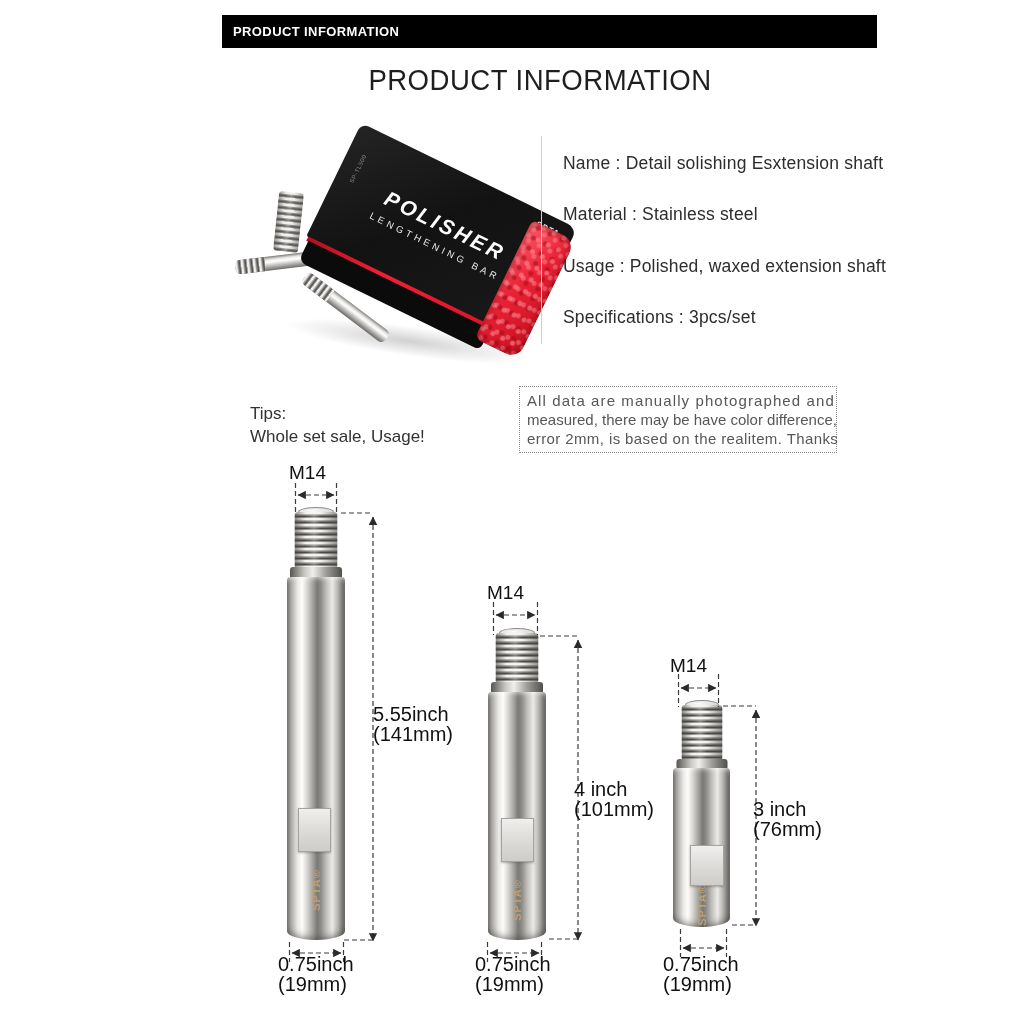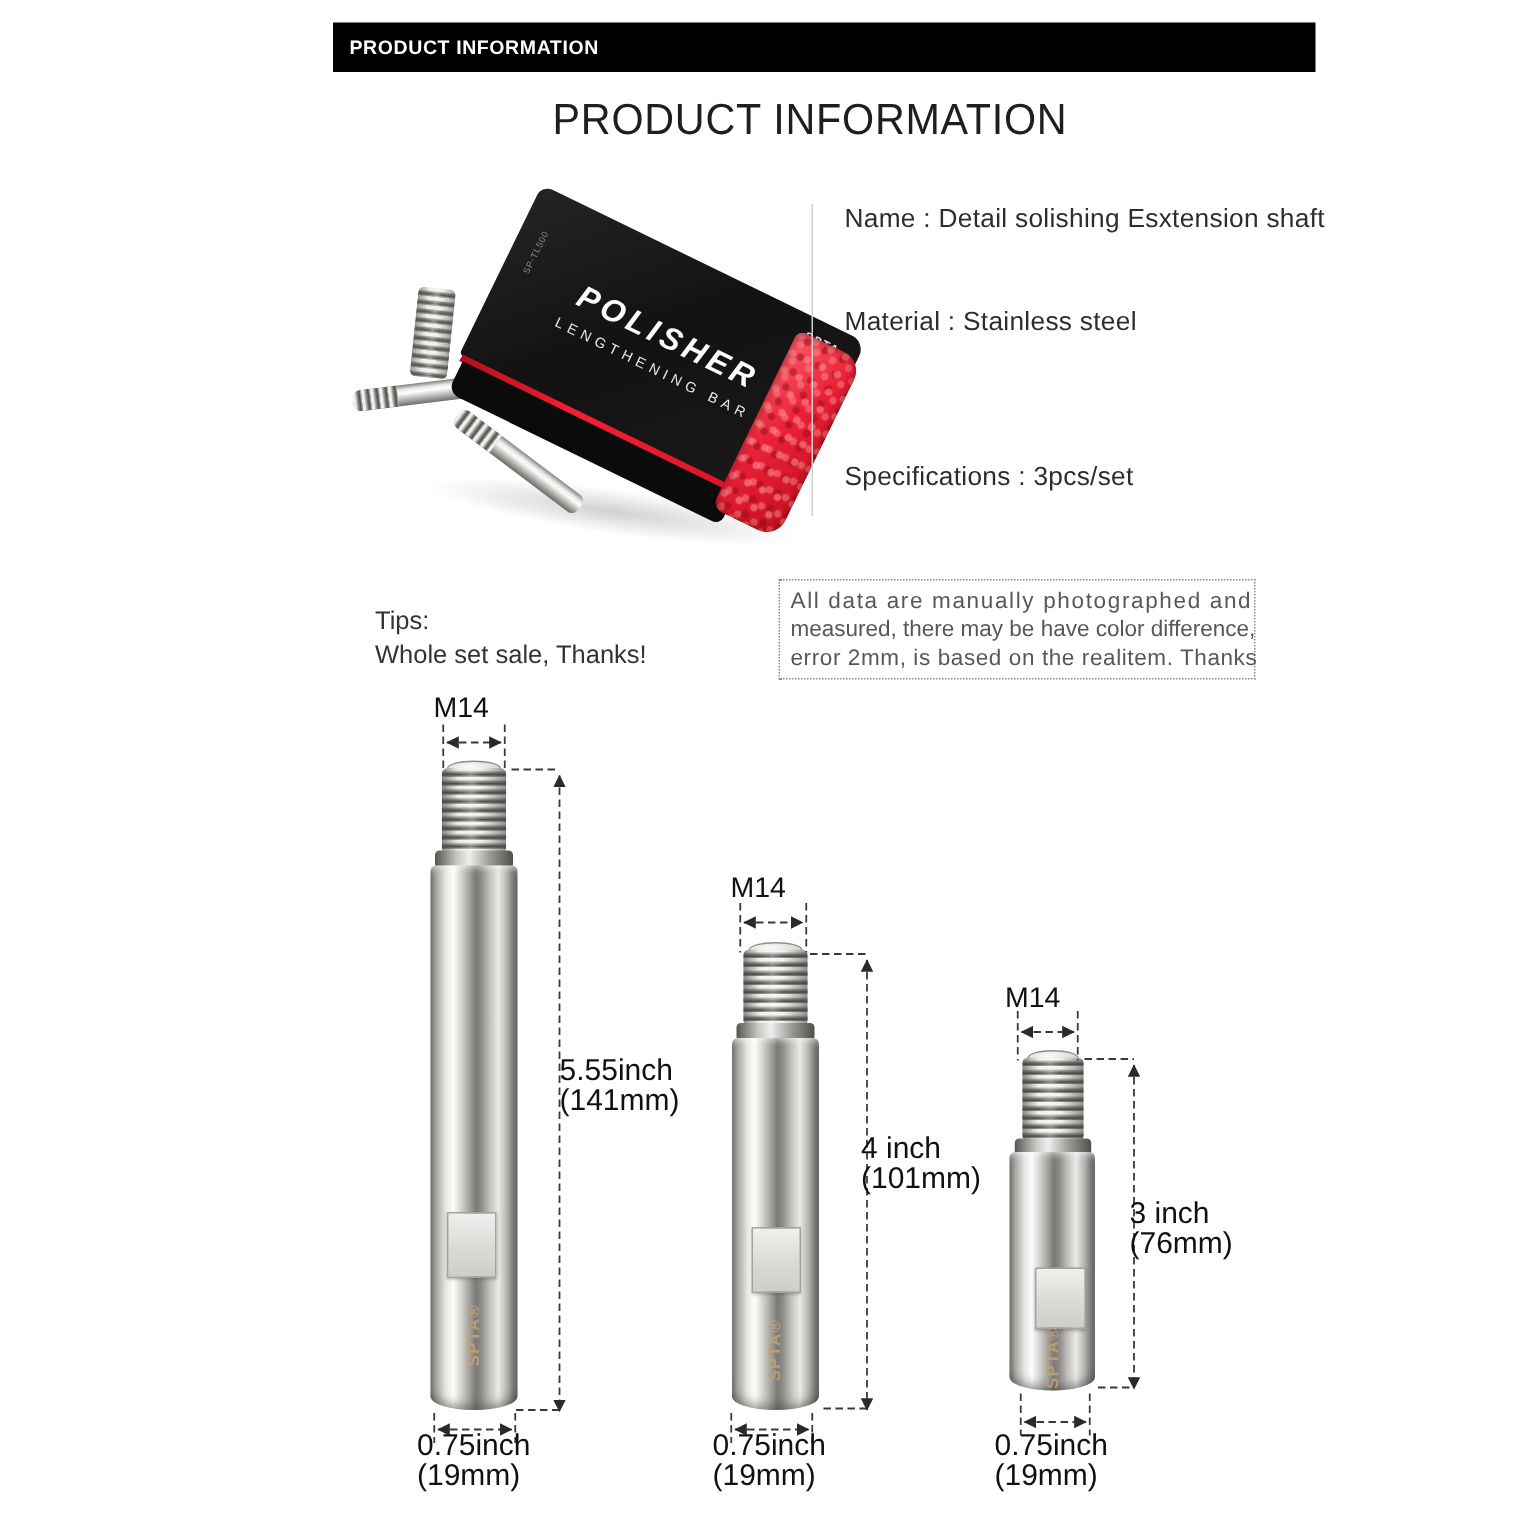--- a/index.html
+++ b/index.html
@@ -162,26 +162,27 @@
       <div class="box-side"></div>
       <div class="box-sponge"></div>
     </div>
     <div class="rod rod-vertical"></div>
     <div class="rod rod-diagonal">
         <div class="rod-thread"></div>
       </div>
   </div>
 
   <div class="divider"></div>
-  <div class="detail-line" style="top:135px;">Name : Detail solishing Esxtension shaft</div>
+  <div class="detail-line" style="top:153px;">Name : Detail solishing Esxtension shaft</div>
   <div class="detail-line" style="top:204px;">Material : Stainless steel</div>
+  <div class="detail-line" style="top:256px;">Usage : Polished, waxed extension shaft</div>
   <div class="detail-line" style="top:307px;">Specifications : 3pcs/set</div>
 
   <div class="tips-title">Tips:</div>
-  <div class="tips-text">Whole set sale, Thanks!</div>
+  <div class="tips-text">Whole set sale, Usage!</div>
 
   <div class="notice">
     <div class="n1">All data are manually photographed and</div>
     <div class="n2">measured, there may be have color difference,</div>
     <div class="n3">error 2mm, is based on the realitem. Thanks</div>
   </div>
 
   <div class="shaft" style="left:259px; top:505px; width:58px; height:435px;">
     <div class="cap" style="width:36px;"></div>
     <div class="thread" style="top:7px; width:43px; height:57px;"></div>
@@ -259,21 +260,21 @@
   </svg>
 
   <div class="dim-label m14" style="left:261px; top:462px; width:56px;">M14</div>
   <div class="dim-label m14" style="left:459px; top:582px; width:56px;">M14</div>
   <div class="dim-label m14" style="left:642px; top:655px; width:56px;">M14</div>
 
   <div class="dim-label len" style="left:345px; top:705px; width:88px;">
     <div>5.55inch</div>
     <div>(141mm)</div>
   </div>
-  <div class="dim-label len" style="left:546px; top:757px; width:80px;">
+  <div class="dim-label len" style="left:546px; top:780px; width:80px;">
     <div>4 inch</div>
     <div>(101mm)</div>
   </div>
   <div class="dim-label len" style="left:725px; top:800px; width:80px;">
     <div>3 inch</div>
     <div>(76mm)</div>
   </div>
 
   <div class="dim-label dia" style="left:250px; top:955px; width:80px;">
     <div>0.75inch</div>

